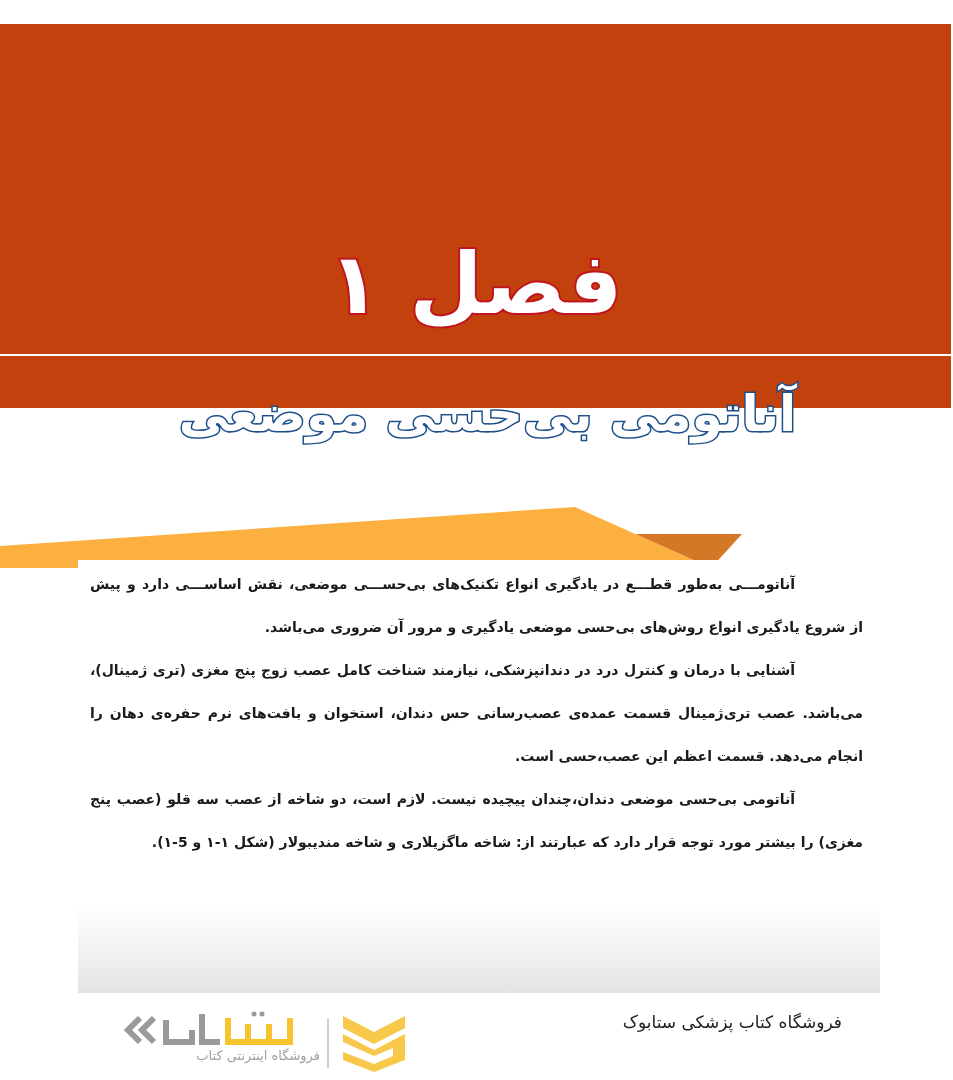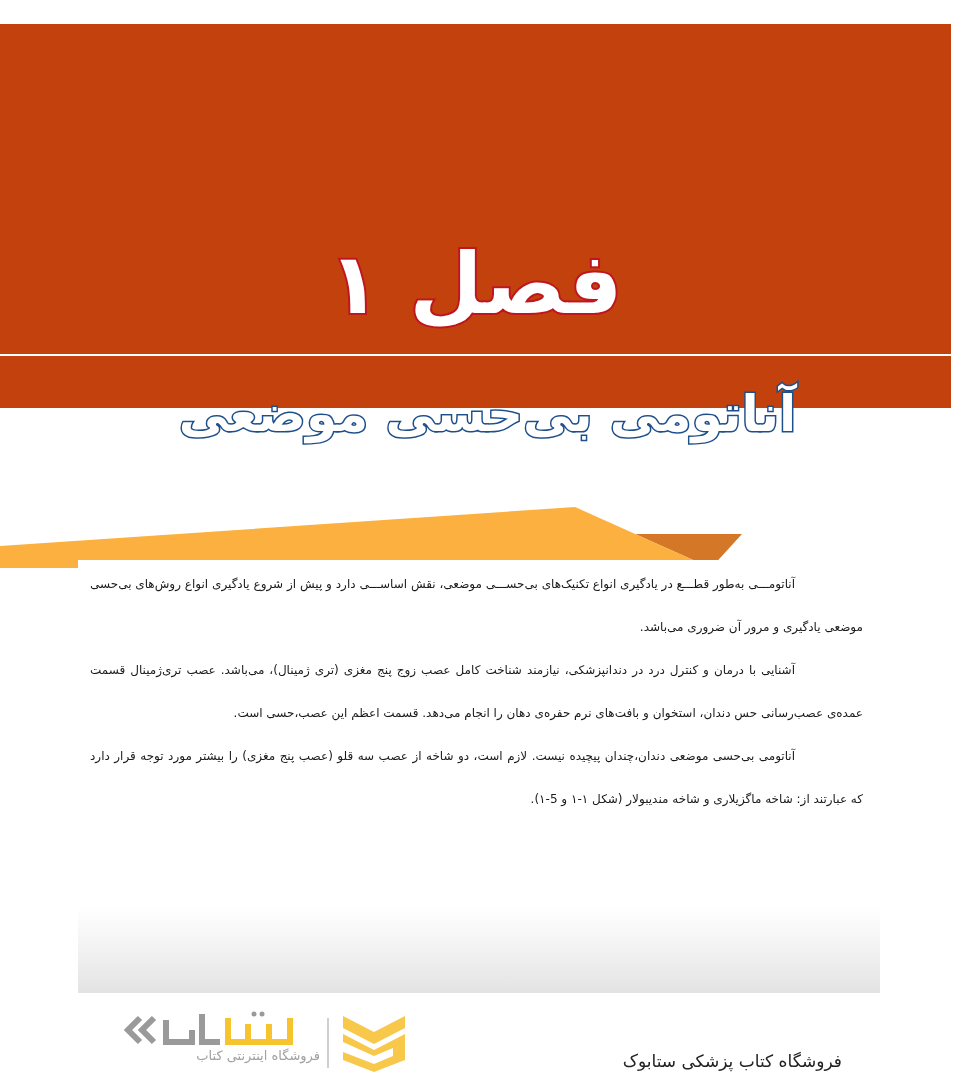--- a/index.html
+++ b/index.html
@@ -30,26 +30,27 @@
     -webkit-text-stroke: 3px #1d4f8b; paint-order: stroke fill;
   }
   .deco { position: absolute; left: 0; top: 470px; }
   .body-box {
     position: absolute; left: 78px; top: 560px; width: 802px; height: 433px;
     background: linear-gradient(to bottom, #ffffff 0%, #ffffff 80%, #efefef 92%, #e3e3e3 100%);
   }
   .body-text {
     position: absolute; left: 90px; top: 563px; width: 773px;
     direction: rtl; text-align: justify; text-align-last: right;
-    font-family: "DejaVu Sans", sans-serif; font-size: 12px; line-height: 43px;
+    font-family: "DejaVu Sans", sans-serif; font-size: 14px; line-height: 43px;
     color: #1a1a1a;
+    font-weight: bold;
   }
   .body-text p { margin: 0; text-indent: 68px; }
   .footer-right {
-    position: absolute; left: 480px; top: 1008px; width: 370px; text-align: right; margin-top: 39px;
+    position: absolute; left: 480px; top: 1008px; width: 370px; text-align: right;
   }
   .store-name {
     direction: rtl; font-family: "DejaVu Sans", sans-serif; font-size: 17px;
     color: #222; line-height: 28px; padding-right: 8px;
   }
   .store-url {
     font-family: "DejaVu Sans", sans-serif; font-size: 23px; letter-spacing: 8px;
     color: #1a1a1a; line-height: 32px; white-space: nowrap;
   }
   .store-url .accent { color: #f7c32e; }

